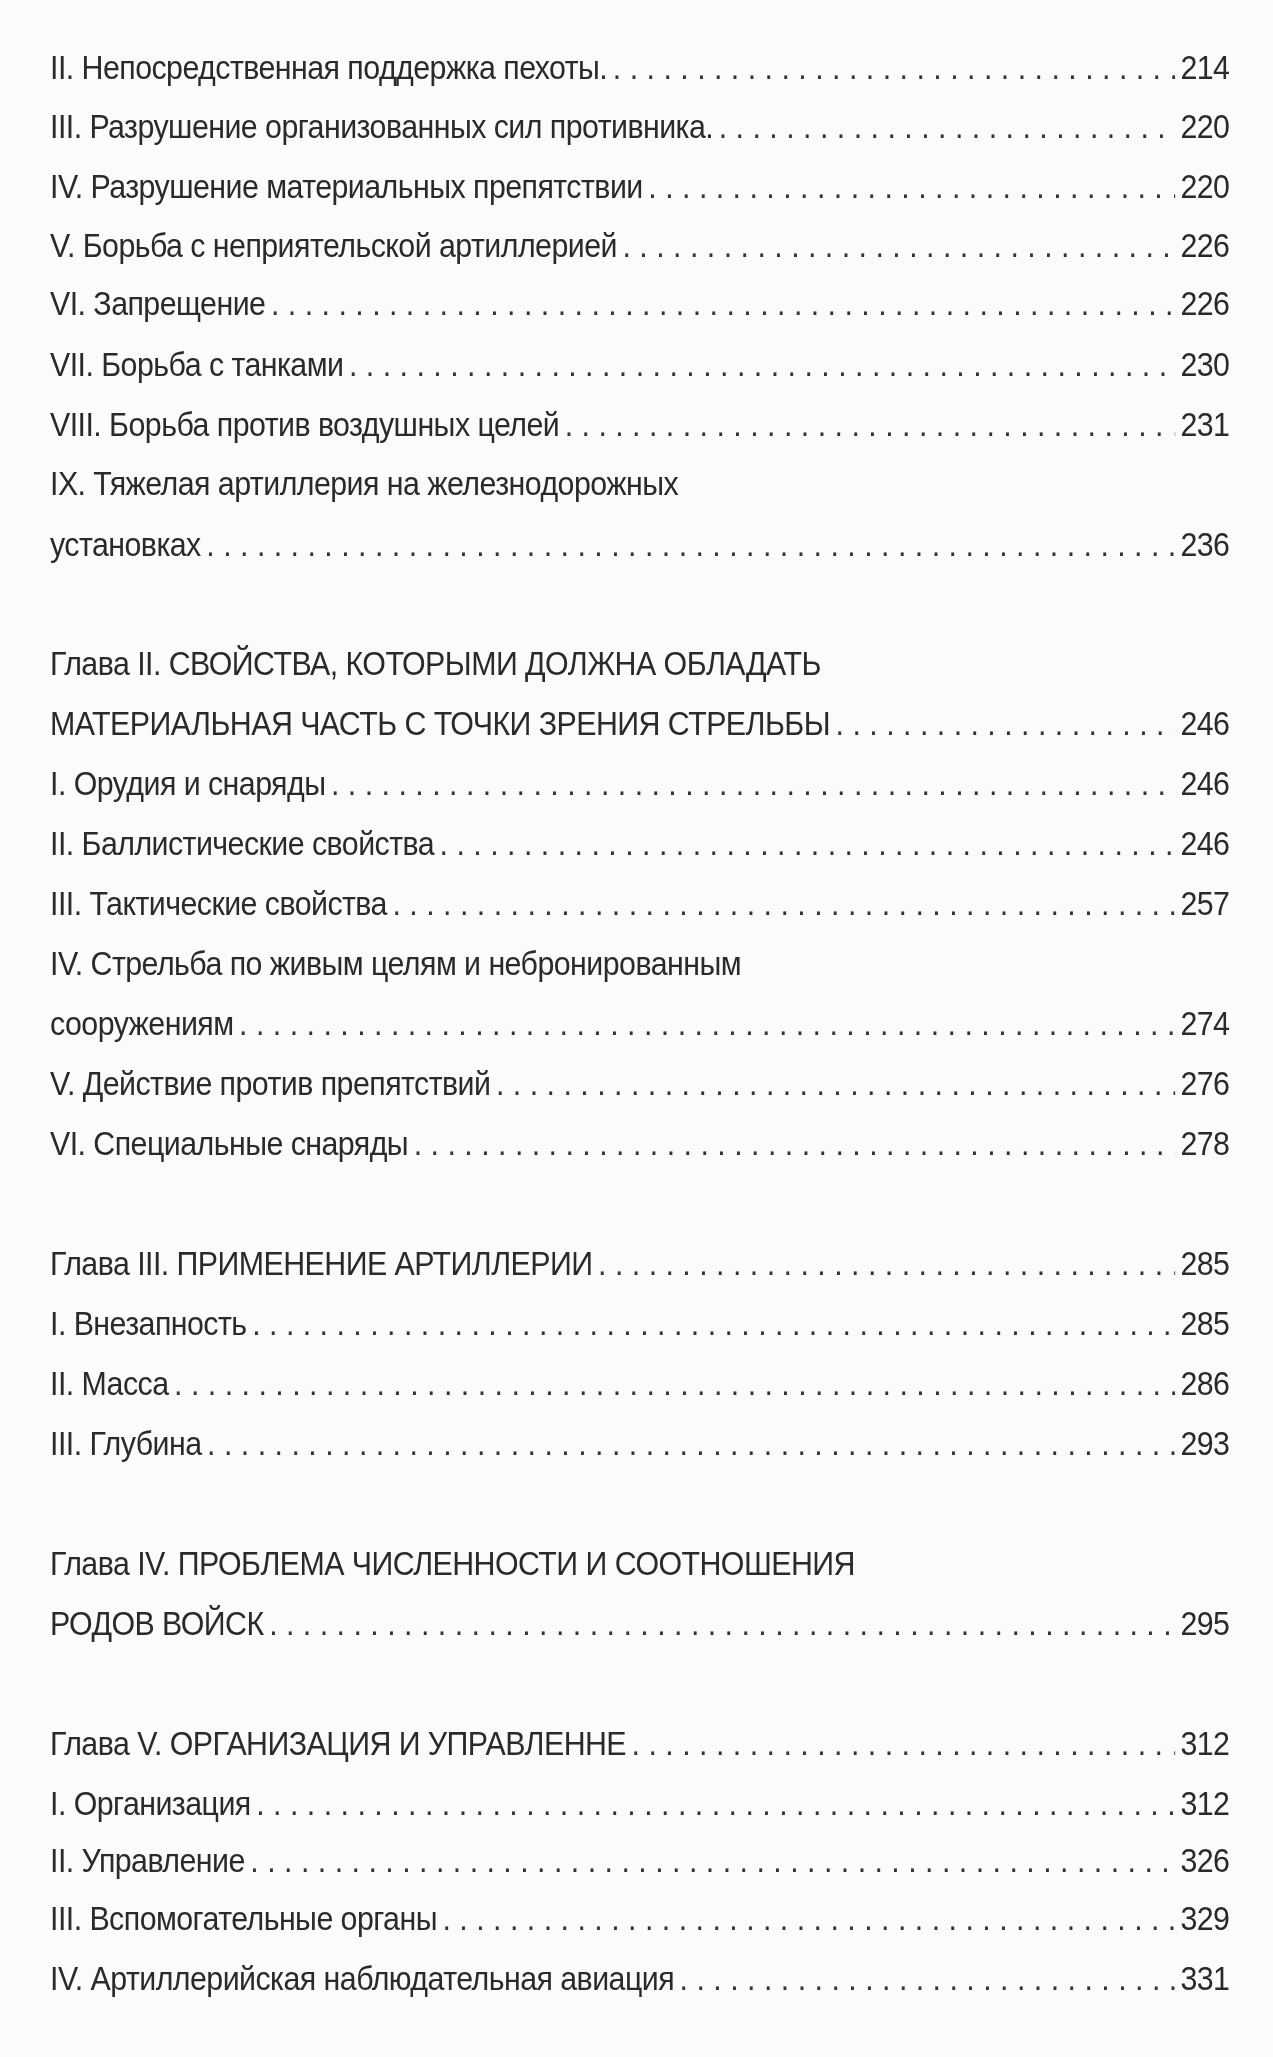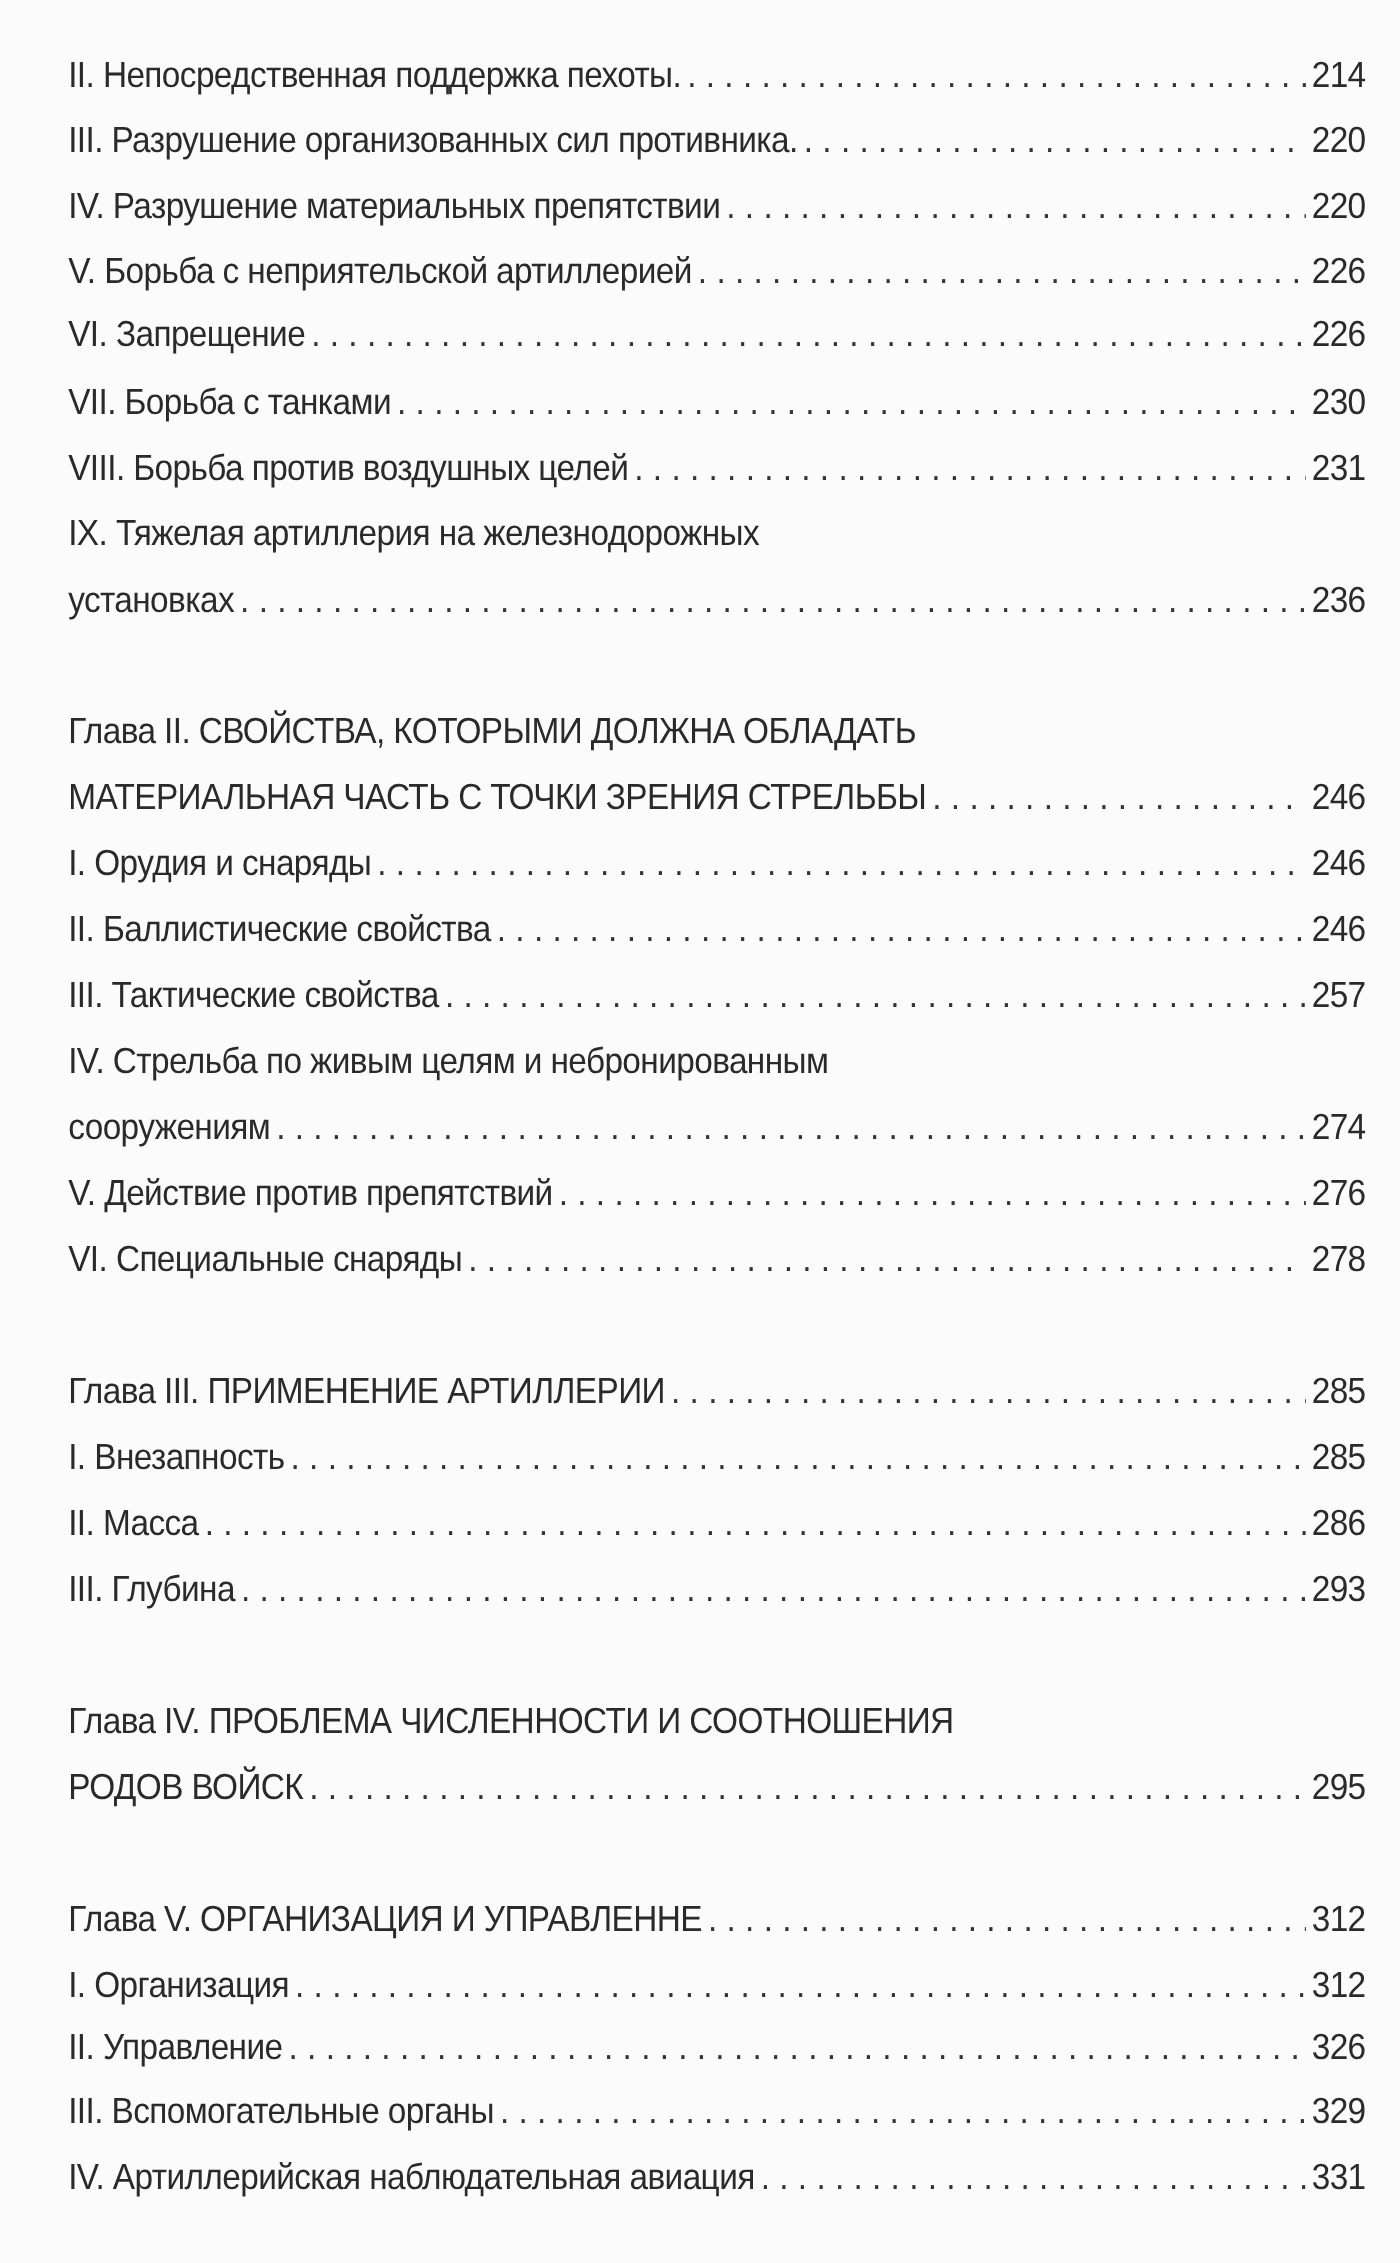--- a/index.html
+++ b/index.html
@@ -3,21 +3,21 @@
 <meta charset="utf-8">
 <style>
   html, body { margin: 0; padding: 0; }
   body {
     width: 1273px; height: 2057px; overflow: hidden;
     background: #fbfbfb;
     font-family: "Liberation Sans", sans-serif;
     color: #2a2a2a;
     position: relative;
   }
-  .page { position: absolute; left: 12px; top: 0; width: 1177px; height: 2057px; }
+  .page { position: absolute; left: 0; top: 0; width: 1177px; height: 2057px; }
   .line {
     position: absolute;
     left: 50px; width: 1180px;
     height: 50px;
     display: flex; align-items: flex-end;
     font-size: 33px; line-height: 40px;
     letter-spacing: -0.6px;
     transform: scaleX(0.92); transform-origin: left bottom;
     width: 1282px;
   }

